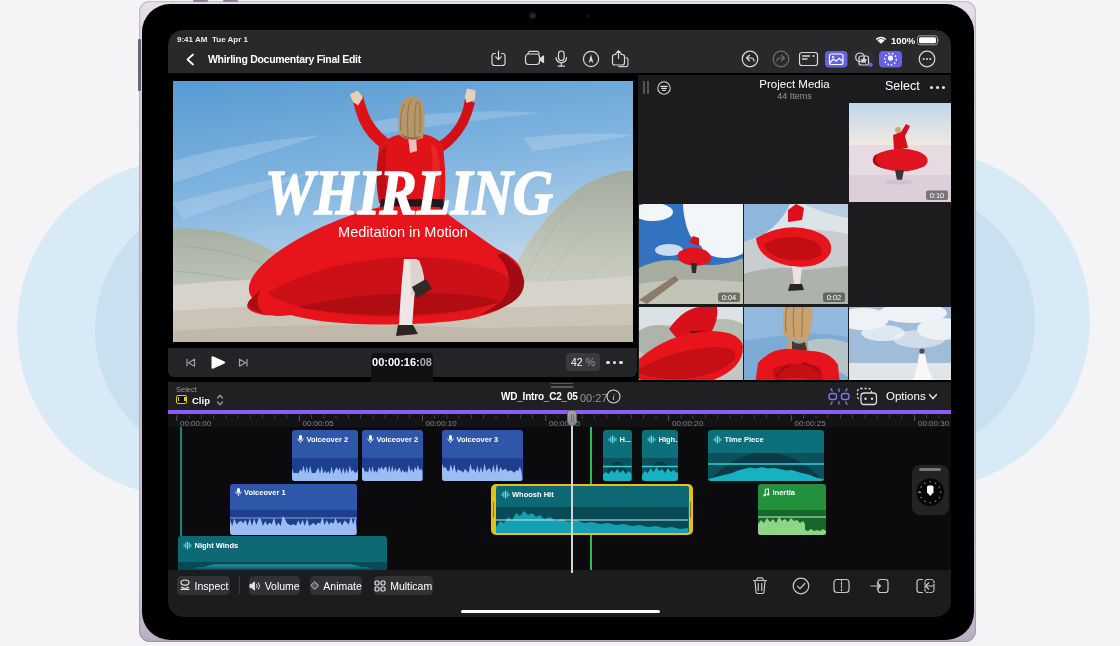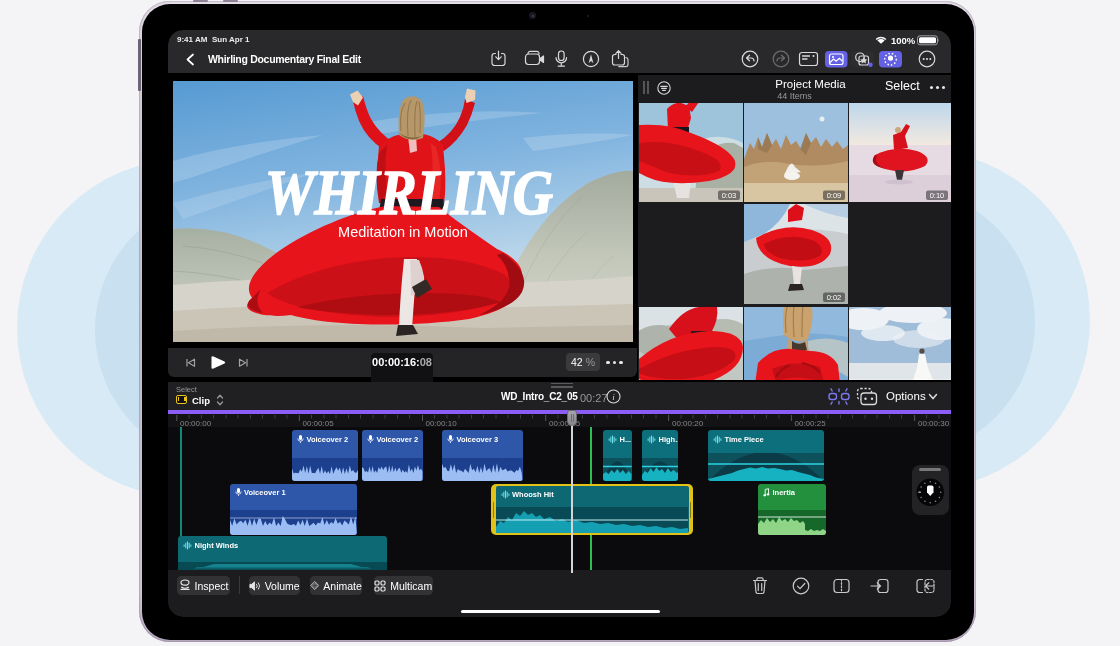--- a/index.html
+++ b/index.html
@@ -1,20 +1,20 @@
 <!DOCTYPE html>
 <html><head>
 <meta charset="utf-8">
 <style>
   * { margin:0; padding:0; box-sizing:border-box; }
   html,body { width:1120px; height:646px; overflow:hidden; }
   body { background:#f4f4f6; font-family:"Liberation Sans", sans-serif; position:relative; }
   .abs { position:absolute; }
   
-  #ipad { position:absolute; left:139px; top:1px; width:837px; height:641px; border-radius:31px;
+  #ipad { position:absolute; left:139px; top:1px; width:837px; height:641px; border-radius:11px;
     background:linear-gradient(180deg,#e7e0ea 0%,#d8cfdd 8%,#c9bed0 50%,#cfc5d6 92%,#b9adc2 100%);
     box-shadow:inset 0 0 2px rgba(90,75,100,.8); }
   #ipad .inner { position:absolute; left:2.5px; top:2.5px; right:2.5px; bottom:2.5px; border-radius:28px; background:#000; }
   #screen { position:absolute; left:29px; top:29px; width:783px; height:587px; border-radius:15px; background:#000; overflow:hidden;
     font-family:"Liberation Sans", sans-serif; }
   .campill { position:absolute; border-radius:50%; }
   
   .t { position:absolute; color:#fff; white-space:nowrap; }
   .tile { position:absolute; overflow:hidden; }
   .clip { position:absolute; border-radius:3px; overflow:hidden; }
@@ -38,21 +38,21 @@
   <div id="ipad">
 
     <div class="abs" style="left:54px;top:-1px;width:15px;height:2px;background:#8d8296;border-radius:1px"></div>
     <div class="abs" style="left:84px;top:-1px;width:15px;height:2px;background:#8d8296;border-radius:1px"></div>
     <div class="abs" style="left:-1px;top:38px;width:2.5px;height:52px;background:#6d6278;border-radius:1px"></div>
     <div class="inner"></div>
     <div id="screen">
 
       <div class="abs" style="left:0;top:0;width:783px;height:43px;background:#29292b;border-radius:15px 15px 0 0">
         <div class="t" style="left:9px;top:5px;font-size:8px;font-weight:bold;color:#ececee">9:41 AM</div>
-        <div class="t" style="left:44px;top:5px;font-size:8px;font-weight:bold;color:#ececee">Sun Apr 1</div>
+        <div class="t" style="left:44px;top:5px;font-size:8px;font-weight:bold;color:#ececee">Tue Apr 1</div>
 
         <svg class="abs" style="left:706px;top:3.5px" width="70" height="12" viewBox="0 0 70 12">
           <g fill="#fff">
             <path d="M7 9.8 L3.4 6.4 a5.1 5.1 0 0 1 7.2 0 Z"></path>
             <path d="M1.6 4.9 a7.6 7.6 0 0 1 10.8 0 l-1.2 1.2 a5.9 5.9 0 0 0 -8.4 0 Z" opacity=".95"></path>
           </g>
           <text x="17" y="9.5" fill="#fff" font-size="9.5" font-weight="bold" font-family="Liberation Sans">100%</text>
           <rect x="43.5" y="1.8" width="20" height="9" rx="2.5" fill="none" stroke="#fff" stroke-opacity=".55"></rect>
           <rect x="45" y="3.3" width="17" height="6" rx="1.5" fill="#fff"></rect>
           <path d="M64.5 4.8 a2.2 2.2 0 0 1 0 3 Z" fill="#fff" fill-opacity=".55"></path>
@@ -213,76 +213,65 @@
         </div>
       </div>
 
       <div id="media" class="abs" style="left:470px;top:45px;width:313px;height:305px;background:#1c1c1e;overflow:hidden">
         <div class="abs" style="left:5px;top:6px;width:1.5px;height:13px;background:#555"></div>
         <div class="abs" style="left:9px;top:6px;width:1.5px;height:13px;background:#555"></div>
         <svg class="abs" style="left:19px;top:6px" width="14" height="14" viewBox="0 0 14 14">
           <circle cx="7" cy="7" r="6.2" stroke="#d9d9db" fill="none" stroke-width="1.1"></circle>
           <path d="M3.8 5.4 h6.4 M4.6 7.4 h4.8 M5.6 9.4 h2.8" stroke="#d9d9db" stroke-width="1.1" stroke-linecap="round"></path>
         </svg>
-        <div class="t" style="left:16px;top:2.5px;width:313px;text-align:center;font-size:11.5px">Project Media</div>
+        <div class="t" style="left:0;top:2.5px;width:313px;text-align:center;font-size:11.5px">Project Media</div>
         <div class="t" style="left:0;top:16px;width:313px;text-align:center;font-size:9px;color:#98989d">44 Items</div>
         <div class="t" style="left:247px;top:4px;font-size:12.5px">Select</div>
         <div class="abs" style="left:292px;top:10.5px;width:3.4px;height:3.4px;border-radius:50%;background:#e8e8ea"></div>
         <div class="abs" style="left:297.8px;top:10.5px;width:3.4px;height:3.4px;border-radius:50%;background:#e8e8ea"></div>
         <div class="abs" style="left:303.6px;top:10.5px;width:3.4px;height:3.4px;border-radius:50%;background:#e8e8ea"></div>
-        <div class="tile" style="left:1px;top:28.3px;width:103.5px;height:98.4px">
-          <svg width="104" height="99" viewBox="0 0 104 99">
-            <rect width="104" height="99" fill="#cddde4"></rect>
-            <path d="M0 0 h104 v40 q-20 -10 -40 -4 L0 55 Z" fill="#9ec4dc"></path>
-            <path d="M55 99 L60 55 Q75 38 95 40 L104 45 V99 Z" fill="#a9b0a4"></path>
-            <path d="M0 85 h104 v14 H0 Z" fill="#cac5bb"></path>
-            <path d="M28 6 q6 -7 14 -6 l8 3 2 12 -3 10 -20 2 Z" fill="#e3111a"></path>
-            <path d="M46 4 l8 -9 6 4 -7 10 Z" fill="#e3111a"></path>
-            <rect x="29" y="24" width="21" height="8" fill="#17141c"></rect>
-            <path d="M30 60 l8 35 h12 l4 -35 Z" fill="#e6e2e0"></path>
-            <path d="M0 22 Q30 20 52 30 Q90 44 96 58 Q100 72 70 78 Q30 84 8 74 L0 70 Z" fill="#e8141c"></path>
-            <path d="M0 40 Q30 36 60 48 Q88 58 80 68 Q60 76 30 70 L0 58 Z" fill="#c90f16"></path>
-            <rect x="79" y="87.5" width="22" height="9.5" rx="2" fill="rgba(25,25,25,.5)"></rect>
-            <text x="90" y="94.8" text-anchor="middle" font-size="7.5" fill="#fff" font-family="Liberation Sans">0:03</text>
-          </svg>
-        </div>
-        <div class="tile" style="left:106px;top:28.3px;width:103.5px;height:98.4px">
-          <svg width="104" height="99" viewBox="0 0 104 99">
-            <rect width="104" height="99" fill="#9cc0de"></rect>
-            <circle cx="78" cy="16" r="2.5" fill="#eef3f6" opacity=".9"></circle>
-            <path d="M0 56 L6 40 L10 46 L14 34 L18 44 L23 30 L28 42 L32 36 L37 46 L42 32 L47 42 L52 38 L57 46 L62 30 L67 40 L72 34 L77 44 L82 36 L88 44 L93 38 L99 46 L104 42 V99 H0 Z" fill="#b08a60"></path>
-            <path d="M14 34 L18 44 L23 30 L28 42 L23 50 L14 46 Z M62 30 L67 40 L62 52 L56 46 Z" fill="#8f6f4c" opacity=".6"></path>
-            <path d="M0 64 Q20 56 40 60 Q70 66 104 58 V99 H0 Z" fill="#c2a277"></path>
-            <path d="M0 80 h104 v19 H0 Z" fill="#d8c5a2"></path>
-            <path d="M44 64 q4 -7 7 0 l6 5 -17 3 Z" fill="#f2f0ec"></path>
-            <ellipse cx="48" cy="73" rx="8" ry="4" fill="#f5f3ef"></ellipse>
-            <rect x="79" y="87.5" width="22" height="9.5" rx="2" fill="rgba(25,25,25,.5)"></rect>
-            <text x="90" y="94.8" text-anchor="middle" font-size="7.5" fill="#fff" font-family="Liberation Sans">0:09</text>
-          </svg>
-        </div>
         <div class="tile" style="left:211px;top:28.3px;width:102px;height:98.4px">
           <svg width="102" height="99" viewBox="0 0 102 99">
             <rect width="102" height="99" fill="#e7dfe4"></rect>
             <linearGradient id="t3sky" x1="0" y1="0" x2="0" y2="1">
               <stop offset="0" stop-color="#bed7ec"></stop>
               <stop offset="1" stop-color="#f2e9e0"></stop>
             </linearGradient>
             <path d="M0 0 h102 v42 H0 Z" fill="url(#t3sky)"></path>
             <path d="M0 42 h102 v57 H0 Z" fill="#e6dbe2"></path>
             <path d="M0 72 h102 v27 H0 Z" fill="#ddcfda"></path>
             <circle cx="49" cy="27" r="3" fill="#c9a87c"></circle>
             <path d="M44 32 l8 -3 5 -8 4 2 -5 10 3 12 -14 2 Z" fill="#d8101c"></path>
             <path d="M26 52 Q46 42 68 48 Q84 54 76 63 Q58 72 36 66 Q20 60 26 52 Z" fill="#e01420"></path>
             <path d="M26 52 Q20 60 30 64 L36 66 Q24 60 28 53 Z" fill="#a80d13"></path>
             <path d="M46 67 l2 10 5 0 2 -10 Z" fill="#3a3338"></path>
             <ellipse cx="50" cy="79" rx="14" ry="2.5" fill="#c9bac8" opacity=".7"></ellipse>
             <rect x="77" y="87.5" width="22" height="9.5" rx="2" fill="rgba(25,25,25,.5)"></rect>
             <text x="88" y="94.8" text-anchor="middle" font-size="7.5" fill="#fff" font-family="Liberation Sans">0:10</text>
           </svg>
         </div>
+        <div class="tile" style="left:1px;top:129.2px;width:103.5px;height:99.8px">
+          <svg width="104" height="100" viewBox="0 0 104 100">
+            <rect width="104" height="100" fill="#3272be"></rect>
+            <g fill="#f2f6f9">
+              <path d="M44 0 h60 v46 Q84 52 66 44 Q52 38 48 24 Q44 10 44 0 Z"></path>
+              <ellipse cx="86" cy="40" rx="24" ry="14"></ellipse>
+              <ellipse cx="14" cy="8" rx="20" ry="9"></ellipse>
+              <ellipse cx="30" cy="46" rx="14" ry="6" opacity=".8"></ellipse>
+            </g>
+            <path d="M0 64 Q24 52 46 58 Q76 66 104 54 V100 H0 Z" fill="#a6aca0"></path>
+            <path d="M0 80 Q40 72 104 78 V100 H0 Z" fill="#c2c4b8"></path>
+            <path d="M0 96 Q20 82 36 72 L40 76 Q24 88 8 100 Z" fill="#7d6a54" opacity=".8"></path>
+            <path d="M50 38 l4 -6 6 2 0 8 Z" fill="#d8101c"></path>
+            <path d="M40 48 Q52 40 66 46 Q76 52 70 59 Q56 65 44 59 Q36 54 40 48 Z" fill="#e01420"></path>
+            <path d="M52 59 l1 10 4 0 1 -10 Z" fill="#2e2a2e"></path>
+            <rect x="79" y="88.5" width="22" height="9.5" rx="2" fill="rgba(25,25,25,.5)"></rect>
+            <text x="90" y="95.8" text-anchor="middle" font-size="7.5" fill="#fff" font-family="Liberation Sans">0:04</text>
+          </svg>
+        </div>
         <div class="tile" style="left:106px;top:129.2px;width:103.5px;height:99.8px">
           <svg width="104" height="100" viewBox="0 0 104 100">
             <rect width="104" height="100" fill="#c9cdd0"></rect>
             <path d="M0 0 h104 v30 Q70 22 40 28 L0 36 Z" fill="#dde4e8"></path>
             <path d="M0 0 h46 Q38 18 20 30 L0 38 Z" fill="#8fb7dc"></path>
             <path d="M60 0 h44 v14 Q80 10 60 0 Z" fill="#a6c5e0" opacity=".7"></path>
             <path d="M0 70 Q30 60 60 66 L104 62 V100 H0 Z" fill="#aeb2ac"></path>
             <path d="M44 6 l8 -6 8 4 -2 12 -14 2 Z" fill="#dd0f1a"></path>
             <path d="M12 34 Q40 18 68 26 Q92 34 86 50 Q76 66 46 62 Q14 56 12 34 Z" fill="#e8141c"></path>
             <path d="M20 40 Q44 28 68 36 Q82 42 76 52 Q60 60 36 54 Q20 48 20 40 Z" fill="#c30d14"></path>

